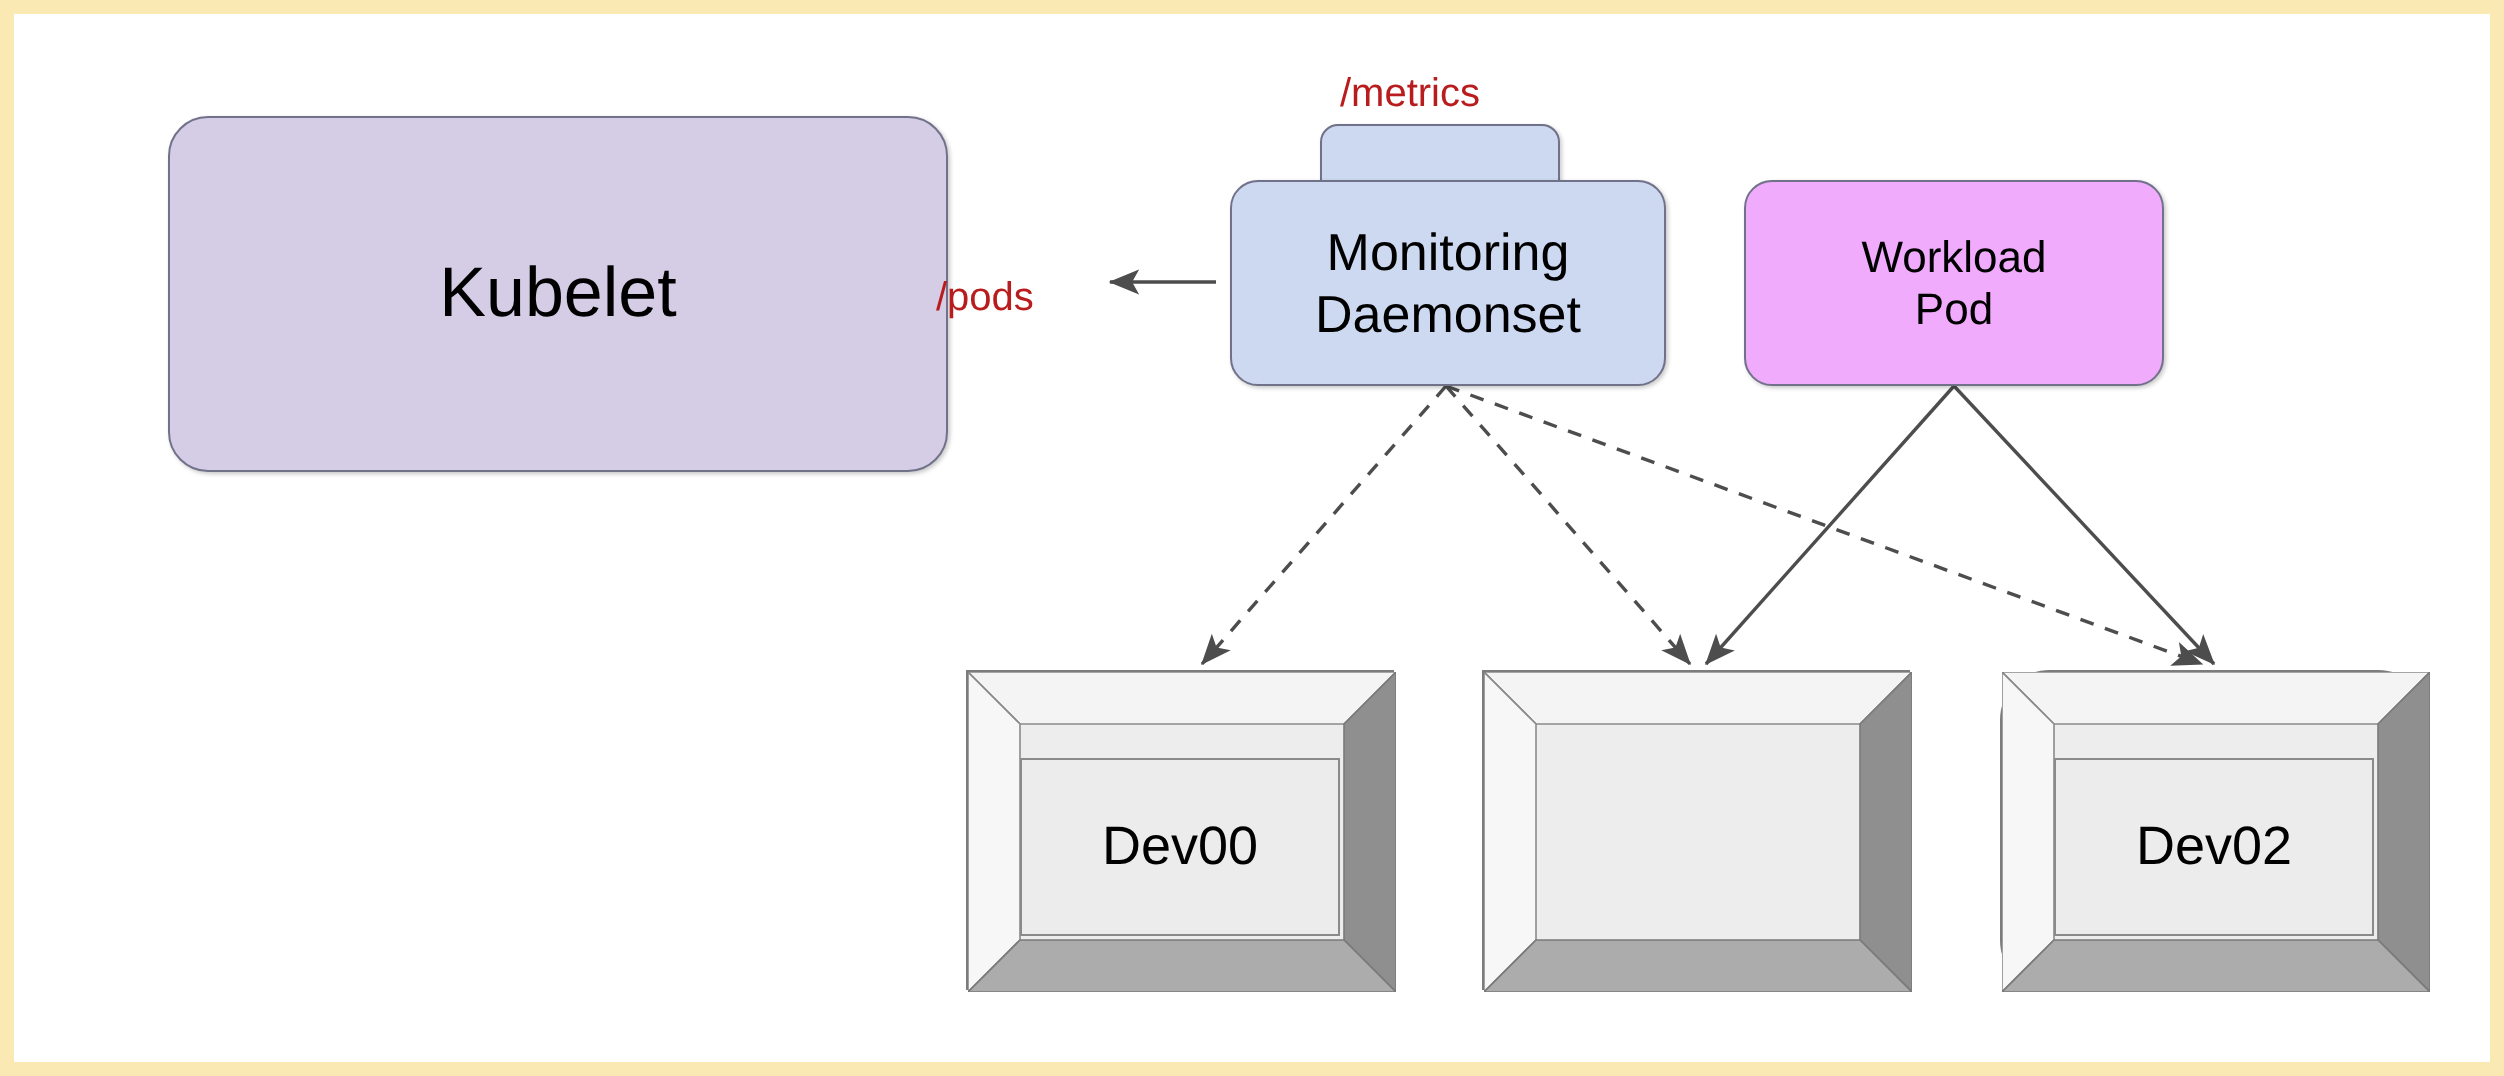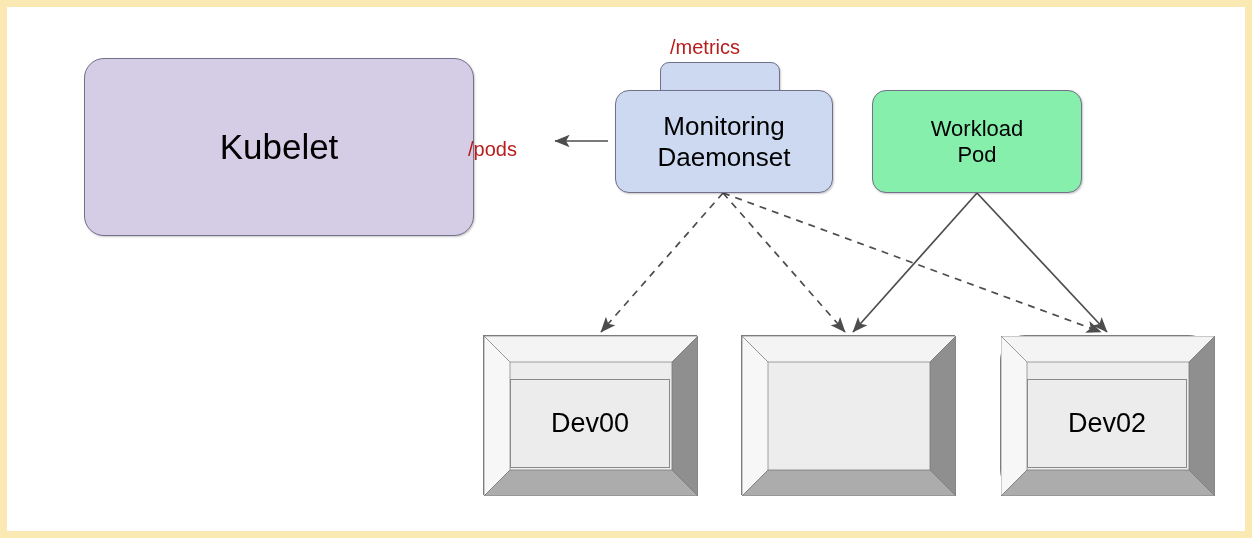--- a/index.html
+++ b/index.html
@@ -88,21 +88,21 @@
     height: 35px;
     background: #ccd9f0;
     border-radius: 9px 9px 0 0;
     z-index: 1;
   }
   .node-workload {
     left: 865px;
     top: 83px;
     width: 210px;
     height: 103px;
-    background: #86efac;
+    background: #f0abfc;
     font-size: 22px;
     z-index: 3;
   }
   .endpoint-label {
     position: absolute;
     font-size: 20px;
     color: #b91c1c;
     white-space: nowrap;
     z-index: 4;
   }

